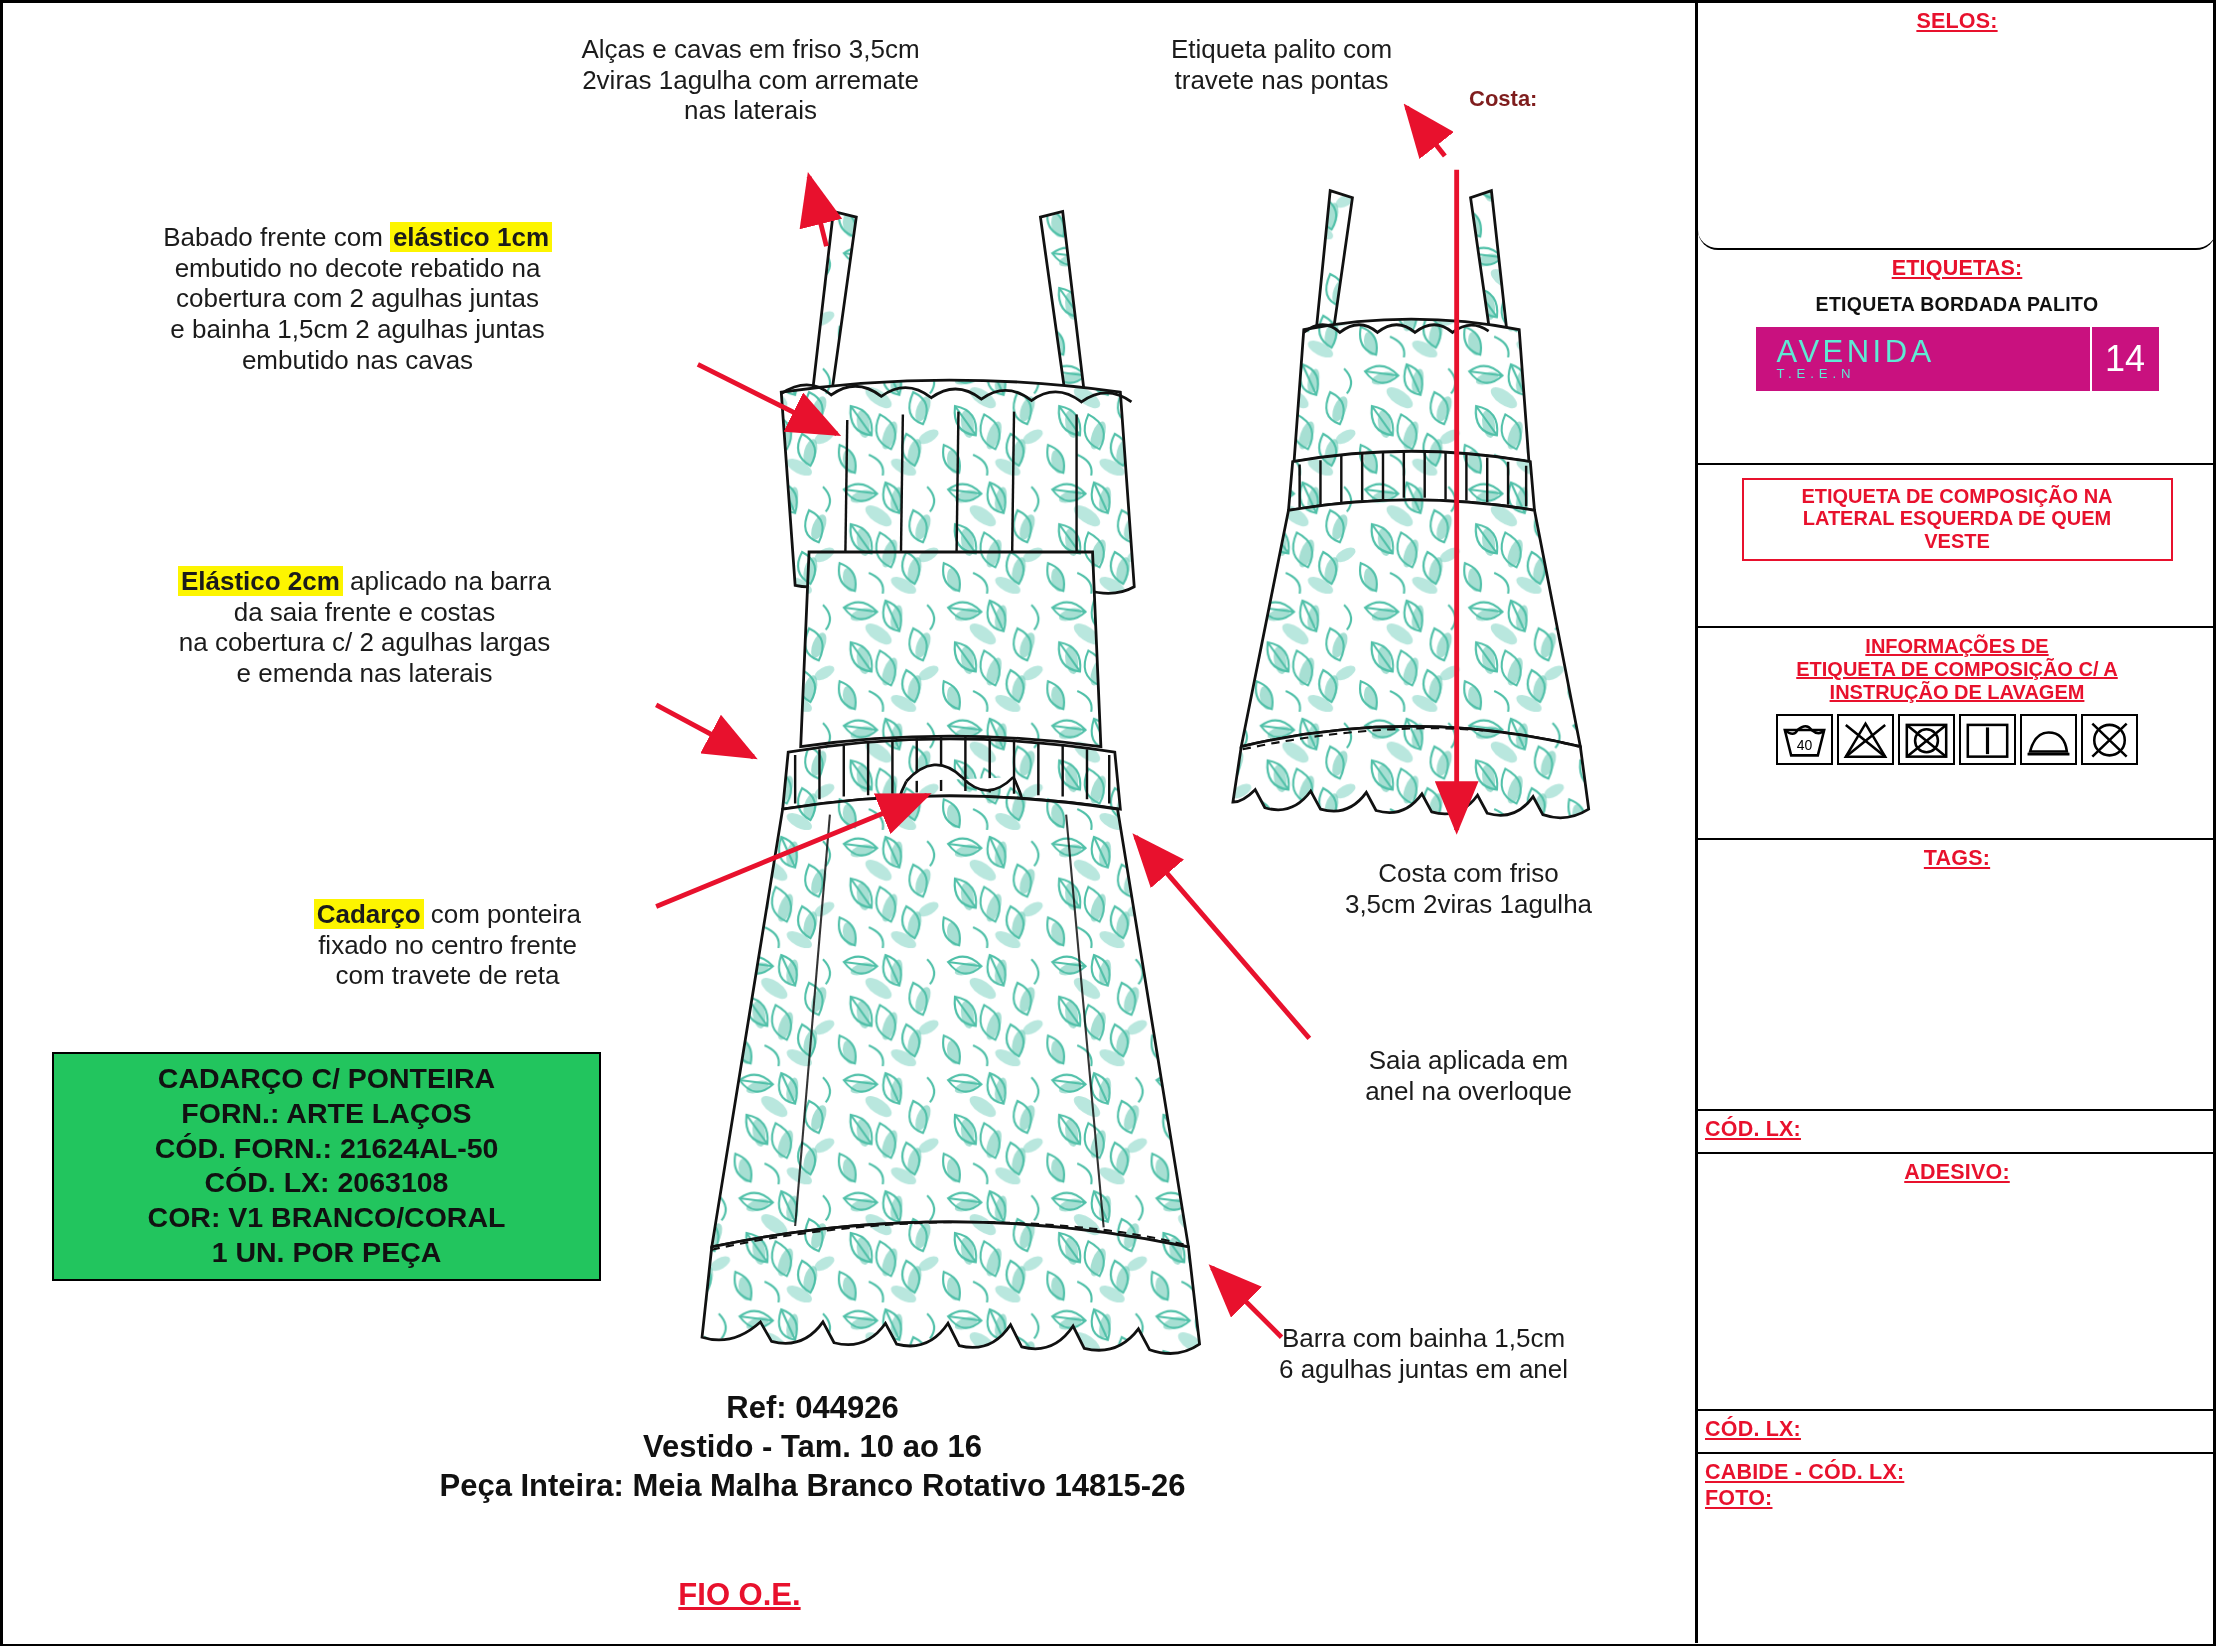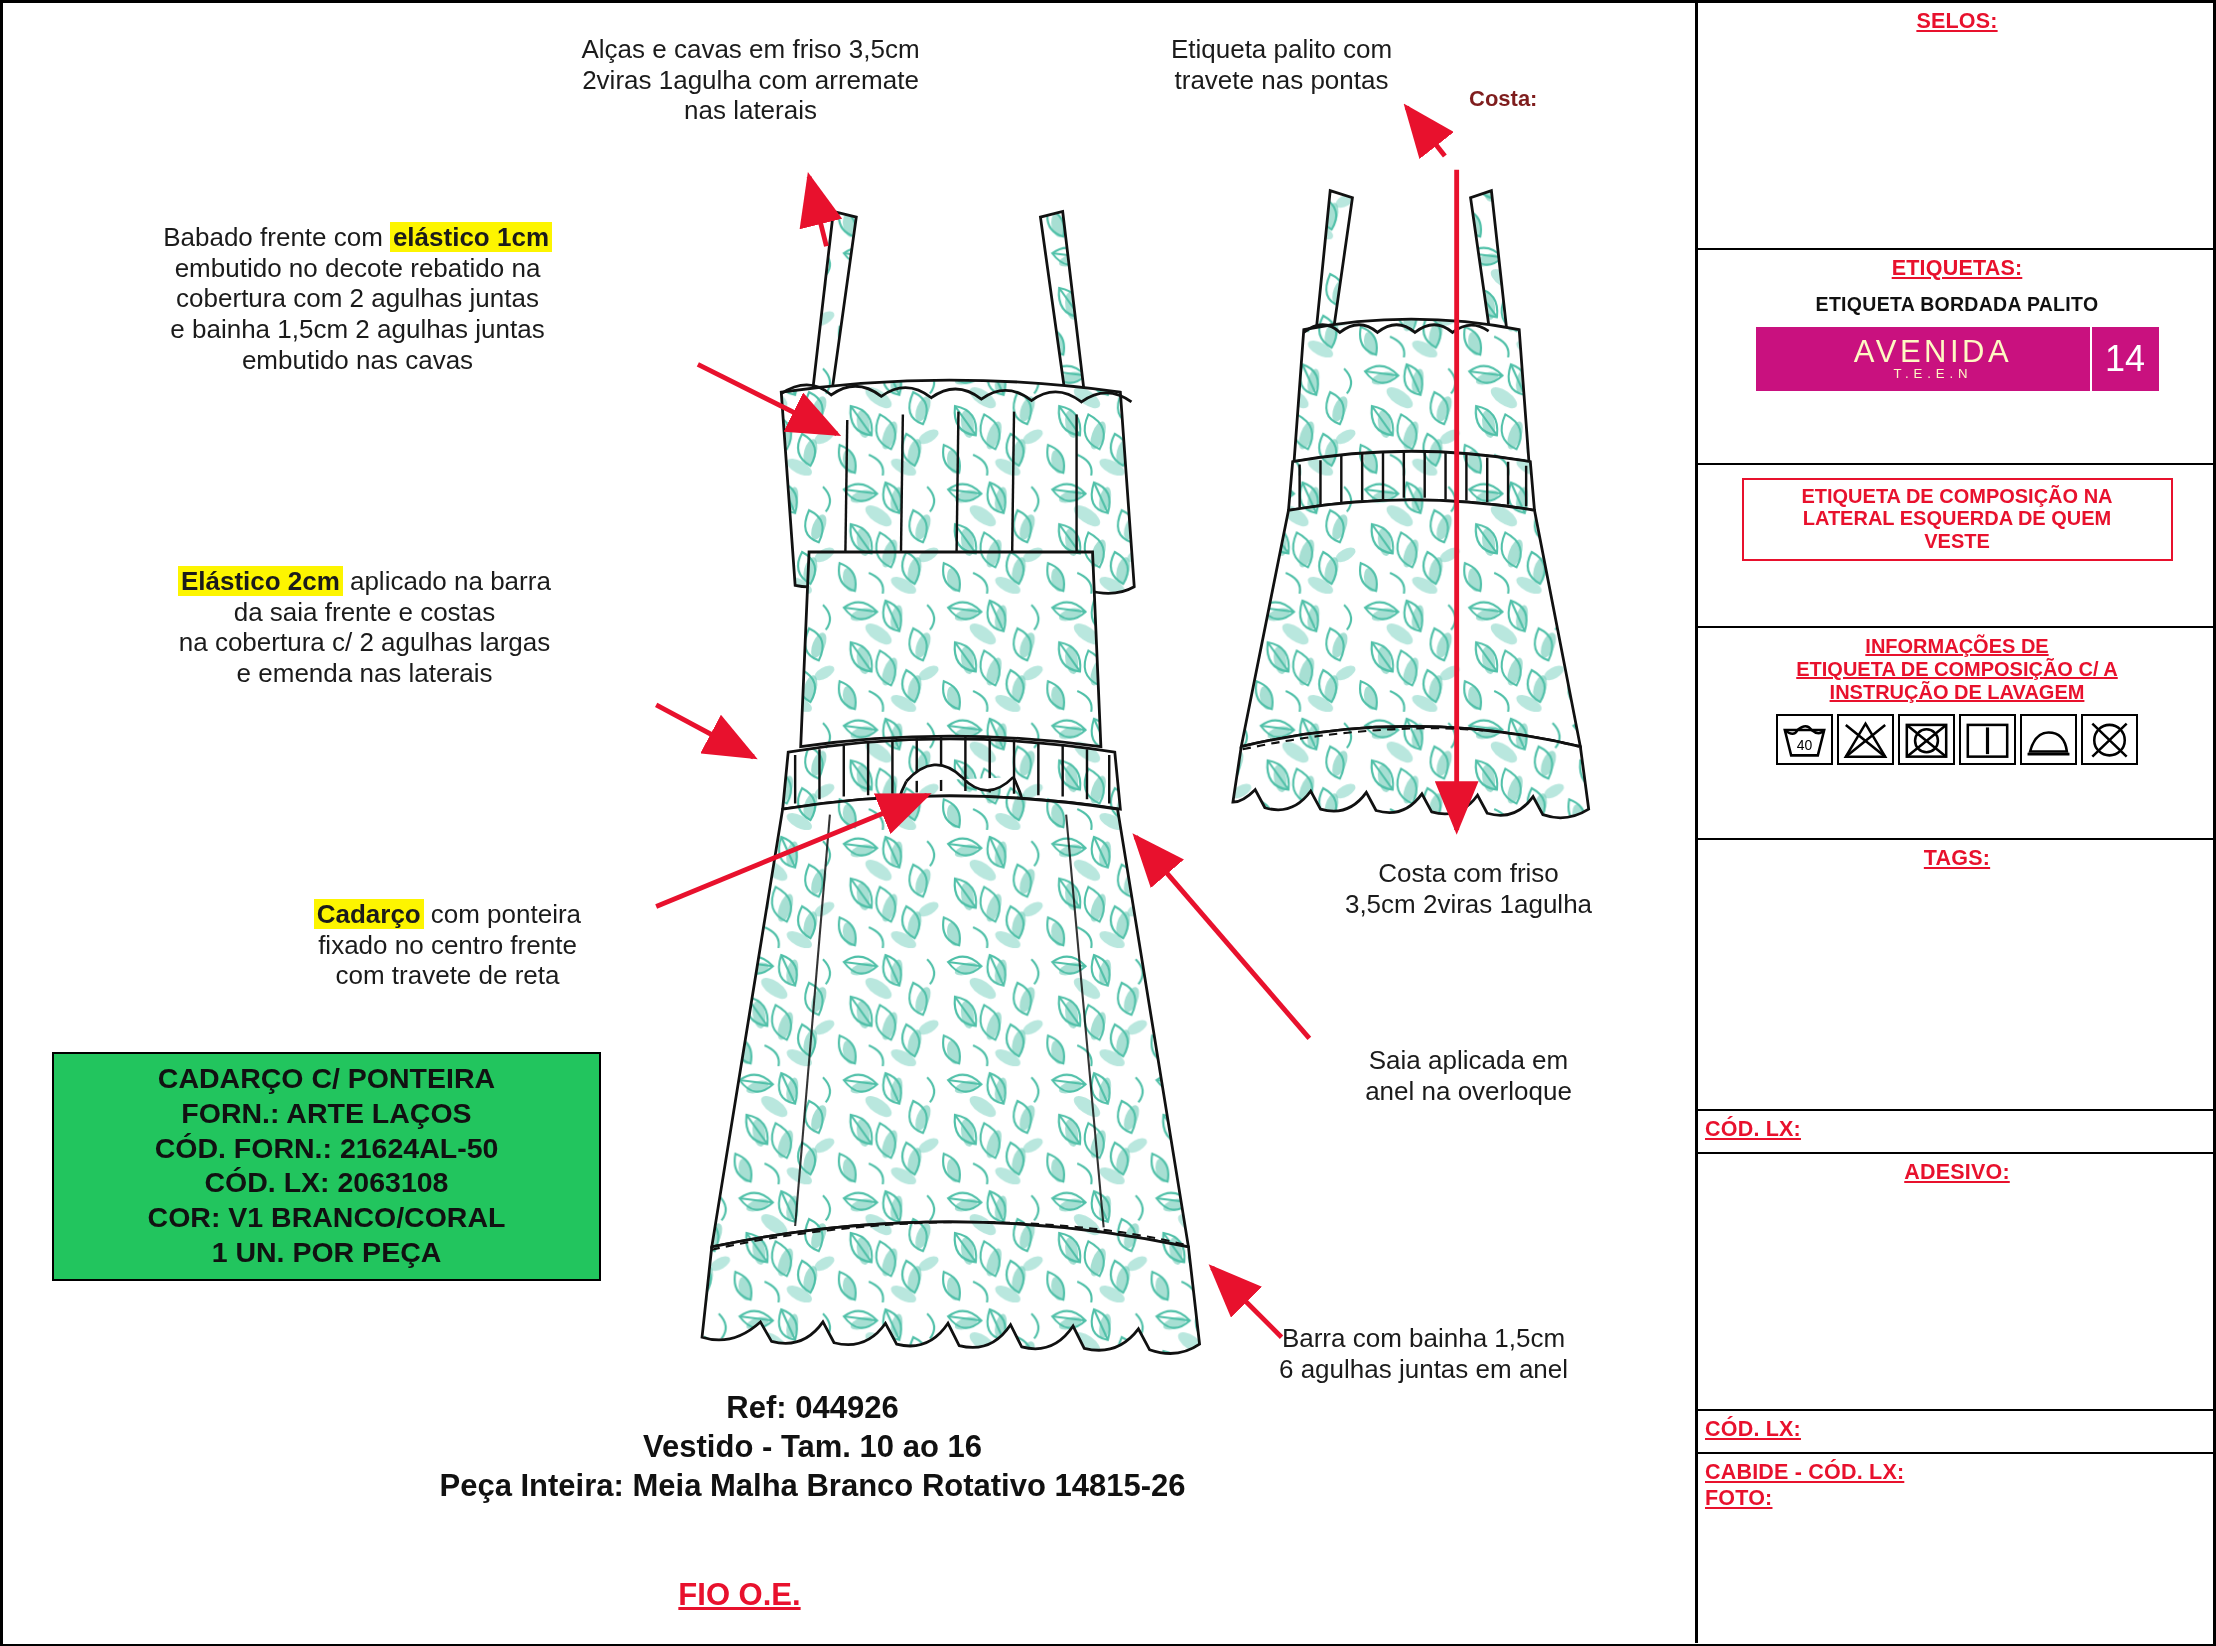--- a/index.html
+++ b/index.html
@@ -76,22 +76,21 @@
     margin: 11px auto 0 auto;
     width: 403px;
     height: 64px;
     background: #c9117f;
     display: flex;
     align-items: center;
     position: relative;
   }
   .brand-name {
     flex: 1;
-    text-align: center;
-    color: #fef9c3;
+    color: #5eead4;
     font-size: 31px;
     letter-spacing: 3.5px;
     line-height: .95;
     padding-left: 21px;
   }
   .brand-sub {
     display: block;
     font-size: 13.2px;
     letter-spacing: 4.9px;
     margin-top: 1.4px;
@@ -399,21 +398,21 @@
       <div>Ref: 044926</div>
       <div>Vestido - Tam. 10 ao 16</div>
       <div>Peça Inteira: Meia Malha Branco Rotativo 14815-26</div>
     </div>
 
     <div class="fio" style="left:542px; top:1574px; width:389px;">FIO O.E.</div>
   </div>
 
   <div class="right-pane">
 
-    <div class="rbox" style="top:0; height:247px;">
+    <div class="rbox" style="top:0; height:247px;border-radius:20px;">
       <div class="rbox-title">SELOS:</div>
     </div>
 
     <div class="rbox" style="top:247px; height:215px;">
       <div class="rbox-title">ETIQUETAS:</div>
       <div class="label-sub">ETIQUETA BORDADA PALITO</div>
       <div class="brand-label">
         <div class="brand-name">
           <span>AVENIDA</span>
           <span class="brand-sub">T.E.E.N</span>

